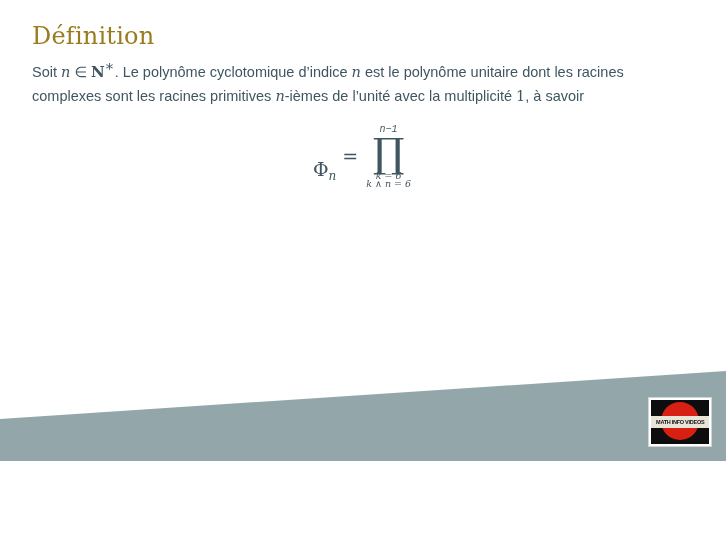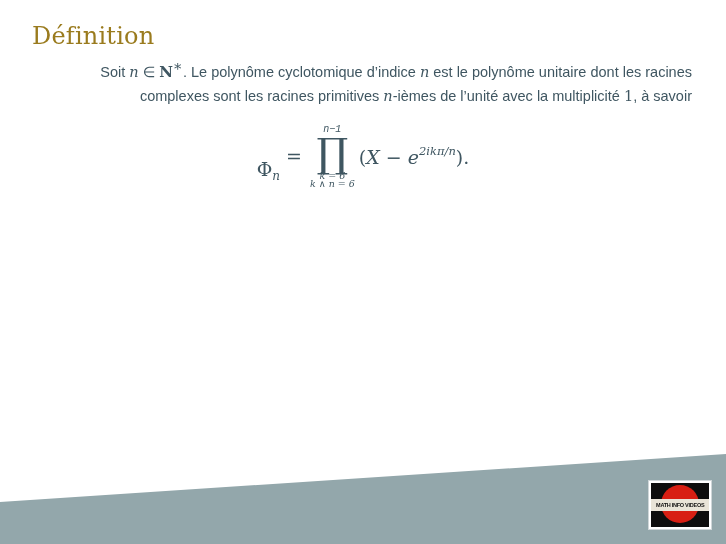--- a/index.html
+++ b/index.html
@@ -9,21 +9,21 @@
   body {
     width: 726px;
     height: 544px;
     background: #ffffff;
     font-family: "Liberation Sans", sans-serif;
     overflow: hidden;
   }
   .slide {
     position: relative;
     width: 726px;
-    height: 544px;
+    height: 461px;
     background: #ffffff;
     overflow: hidden;
   }
   
   .bottom-band {
     position: absolute;
     left: 0;
     bottom: 0;
     width: 726px;
     height: 120px;
@@ -45,21 +45,21 @@
   }
   .body-text {
     position: absolute;
     left: 32px;
     top: 54px;
     width: 660px;
     font-family: "Liberation Sans", sans-serif;
     font-size: 14.5px;
     line-height: 24px;
     color: #3f5661;
-    text-align: right;
+    text-align: left;
   }
   .body-text .math-i {
     font-family: "DejaVu Serif", serif;
     font-style: italic;
     font-size: 14.5px;
   }
   .body-text .math-r {
     font-family: "DejaVu Serif", serif;
     font-style: normal;
     font-size: 14.5px;
@@ -212,21 +212,21 @@
     <span>Soit </span><span class="math-i">n</span><span> ∈ </span><span class="bb">N</span><sup class="math-r">∗</sup><span>. Le polynôme cyclotomique d’indice </span><span class="math-i">n</span><span> est le polynôme unitaire dont les racines complexes sont les racines primitives </span><span class="math-i">n</span><span>-ièmes de l’unité avec la multiplicité </span><span class="math-r">1</span><span>, à savoir</span>
   </div>
 
   <div class="equation">
     <span class="eq-inner">
       <span class="eq-lhs"><span>Φ</span><span class="sub">n</span></span><span class="eq-eq">=</span><span class="prod">
         <span class="lim-top">n−1</span>
         <span class="sym">∏</span>
         <span class="lim-bot">k = 6</span>
         <span class="lim-bot">k ∧ n = 6</span>
-      </span><span class="eq-rhs"><span>(</span><span class="it">X</span> <span>−</span> <span class="it">e</span><span class="exp">2ikπ/n</span><span>)</span><span>.</span></span>
+      </span>
     </span>
   </div>
 
   <div class="logo">
     <div class="logo-inner">
       <div class="logo-disc"></div>
       <div class="logo-band">
         <span>MATH INFO VIDEOS</span>
       </div>
     </div>

